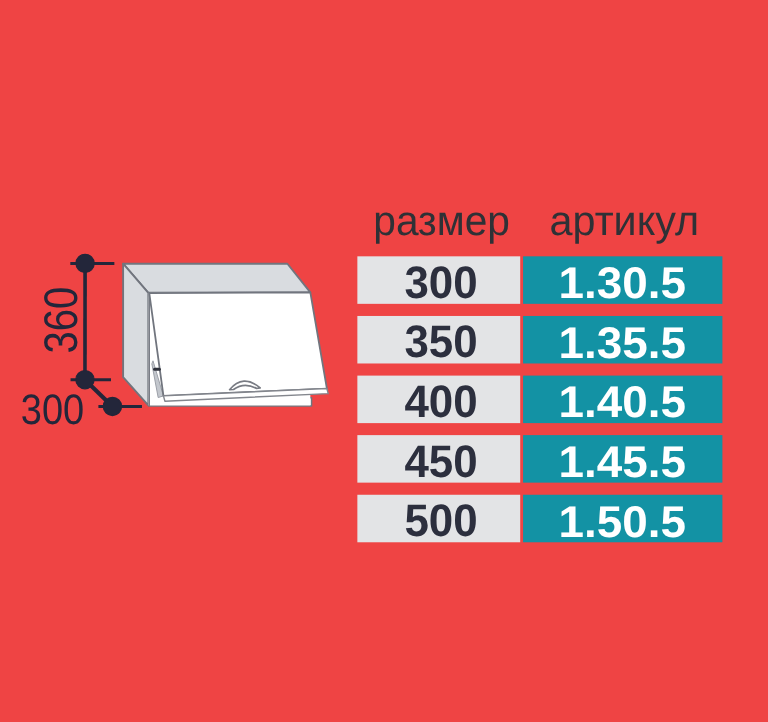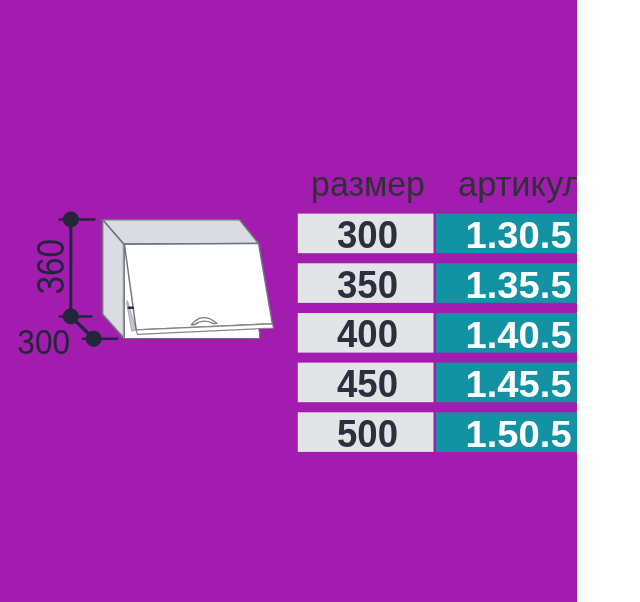--- a/index.html
+++ b/index.html
@@ -1,16 +1,16 @@
 <!DOCTYPE html>
 <html><head>
 <meta charset="utf-8">
 <style>
 html,body{margin:0;padding:0;background:#ffffff;}
-#page{position:relative;width:577px;height:602px;overflow:hidden;background:#a21caf;}
+#page{position:relative;width:640px;height:602px;overflow:hidden;background:#ef4444;}
 svg text{font-family:"Liberation Sans",sans-serif;}
 </style>
 </head>
 <body>
 <div id="page">
 <svg width="640" height="602" viewBox="0 0 640 602" xmlns="http://www.w3.org/2000/svg">
 
   <g>
     <rect x="297.8" y="213.6" width="135.7" height="39.6" fill="#e3e4e6"></rect>
     <rect x="297.8" y="263.3" width="135.7" height="39.6" fill="#e3e4e6"></rect>

